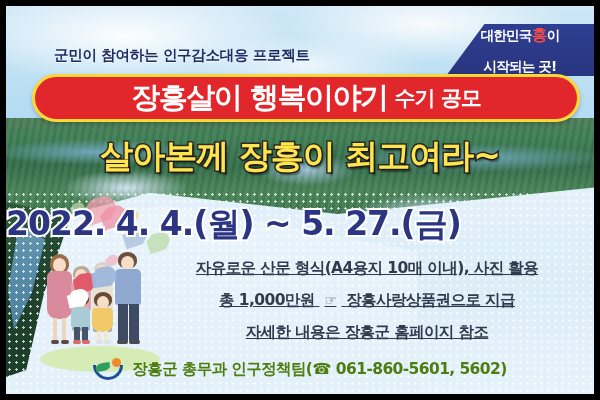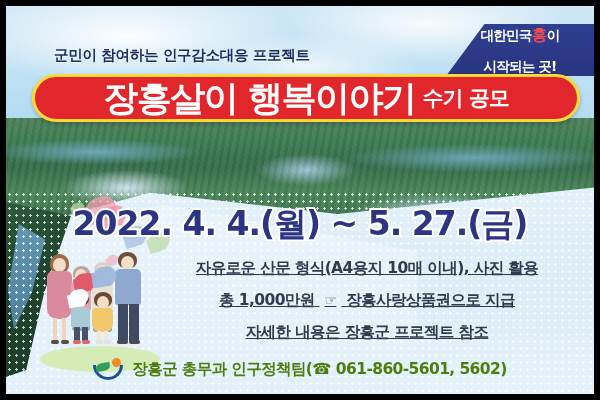--- a/index.html
+++ b/index.html
@@ -101,34 +101,34 @@
 
   
   .titlebar {
     position:absolute; left:26px; top:68px; width:548px; height:48px;
     background:#e2272c; border:3px solid #ffd83a; border-radius:24px;
     box-shadow:0 2px 4px rgba(0,0,0,.22);
     display:flex; align-items:center; justify-content:center; gap:7px;
     white-space:nowrap;
   }
   .titlebar .t-sm { font-size:21px; font-weight:800; color:#fff; letter-spacing:-1px; }
-  .titlebar .t-lg { font-size:35px; font-weight:900; color:#fff; letter-spacing:-1.5px; }
+  .titlebar .t-lg { font-size:29px; font-weight:900; color:#fff; letter-spacing:-1.5px; }
 
   
   .headline {
     position:absolute; left:0; right:0; top:128px; text-align:center;
     font-size:33px; font-weight:900; color:#ffe44d; letter-spacing:-1px;
     -webkit-text-stroke:3px #2a2a2a;
     paint-order:stroke fill;
     text-shadow:2px 3px 2px rgba(0,0,0,.45);
   }
 
   
   .dateline {
-    position:absolute; left:0; right:0; top:196px; text-align:center;
+    position:absolute; left:0; right:0; top:196px; 
     font-size:33px; font-weight:900; color:#2b3582; letter-spacing:-1px;
     -webkit-text-stroke:4px #ffffff;
     paint-order:stroke fill;
   }
 
   
   .body-block {
     position:absolute; left:150px; right:16px; top:252px;
     display:flex; flex-direction:column; gap:11px; align-items:center;
   }
@@ -202,31 +202,32 @@
       <span>대한민국</span><span class="hl">흥</span><span>이</span>
     </div>
     <div class="l2">시작되는 곳!</div>
   </div>
 
   <div class="titlebar">
     <span class="t-lg">장흥살이 행복이야기</span>
     <span class="t-sm">수기 공모</span>
   </div>
 
+  <div class="headline">살아본께  장흥이 최고여라~</div>
 
   <div class="dateline">2022. 4. 4.(월) ~ 5. 27.(금)</div>
 
   <div class="body-block">
     <div class="body-line">자유로운 산문 형식(A4용지 10매 이내), 사진 활용</div>
     <div class="body-line">
       <span>총 1,000만원</span>
       <span class="hand-icon">☞</span>
       <span>장흥사랑상품권으로 지급</span>
     </div>
-    <div class="body-line">자세한 내용은 장흥군 프로젝트 참조</div>
+    <div class="body-line">자세한 내용은 장흥군 홈페이지 참조</div>
   </div>
 
   <div class="family">
     <div class="grass"></div>
 
     <div class="p">
       <div class="hair" style="left:6px;top:2px;width:19px;height:19px;background:#9c6b4a;"></div>
       <div class="head" style="left:9px;top:6px;width:13px;height:14px;background:#f6ddc8;"></div>
       <div class="body-s" style="left:3px;top:19px;width:25px;height:48px;background:#d98a9c;border-radius:6px 6px 10px 10px;"></div>
       <div class="leg" style="left:9px;top:66px;width:4px;height:24px;background:#f0d4bd;"></div>

